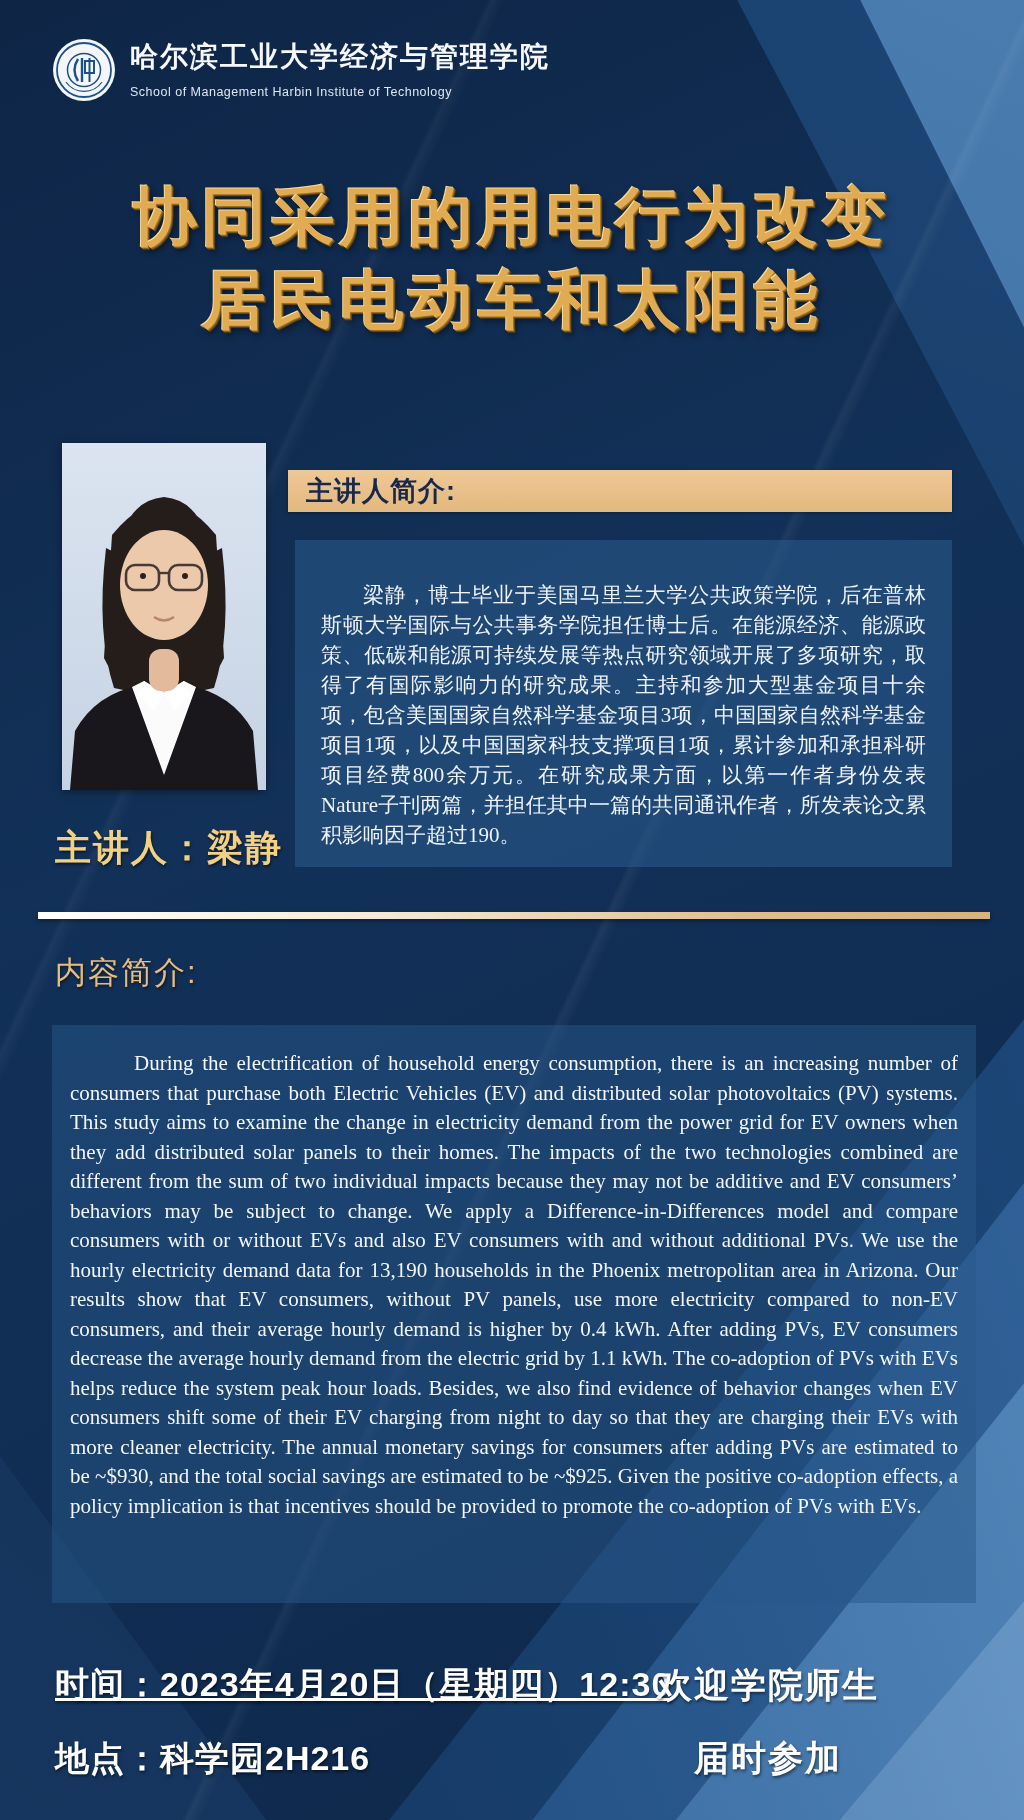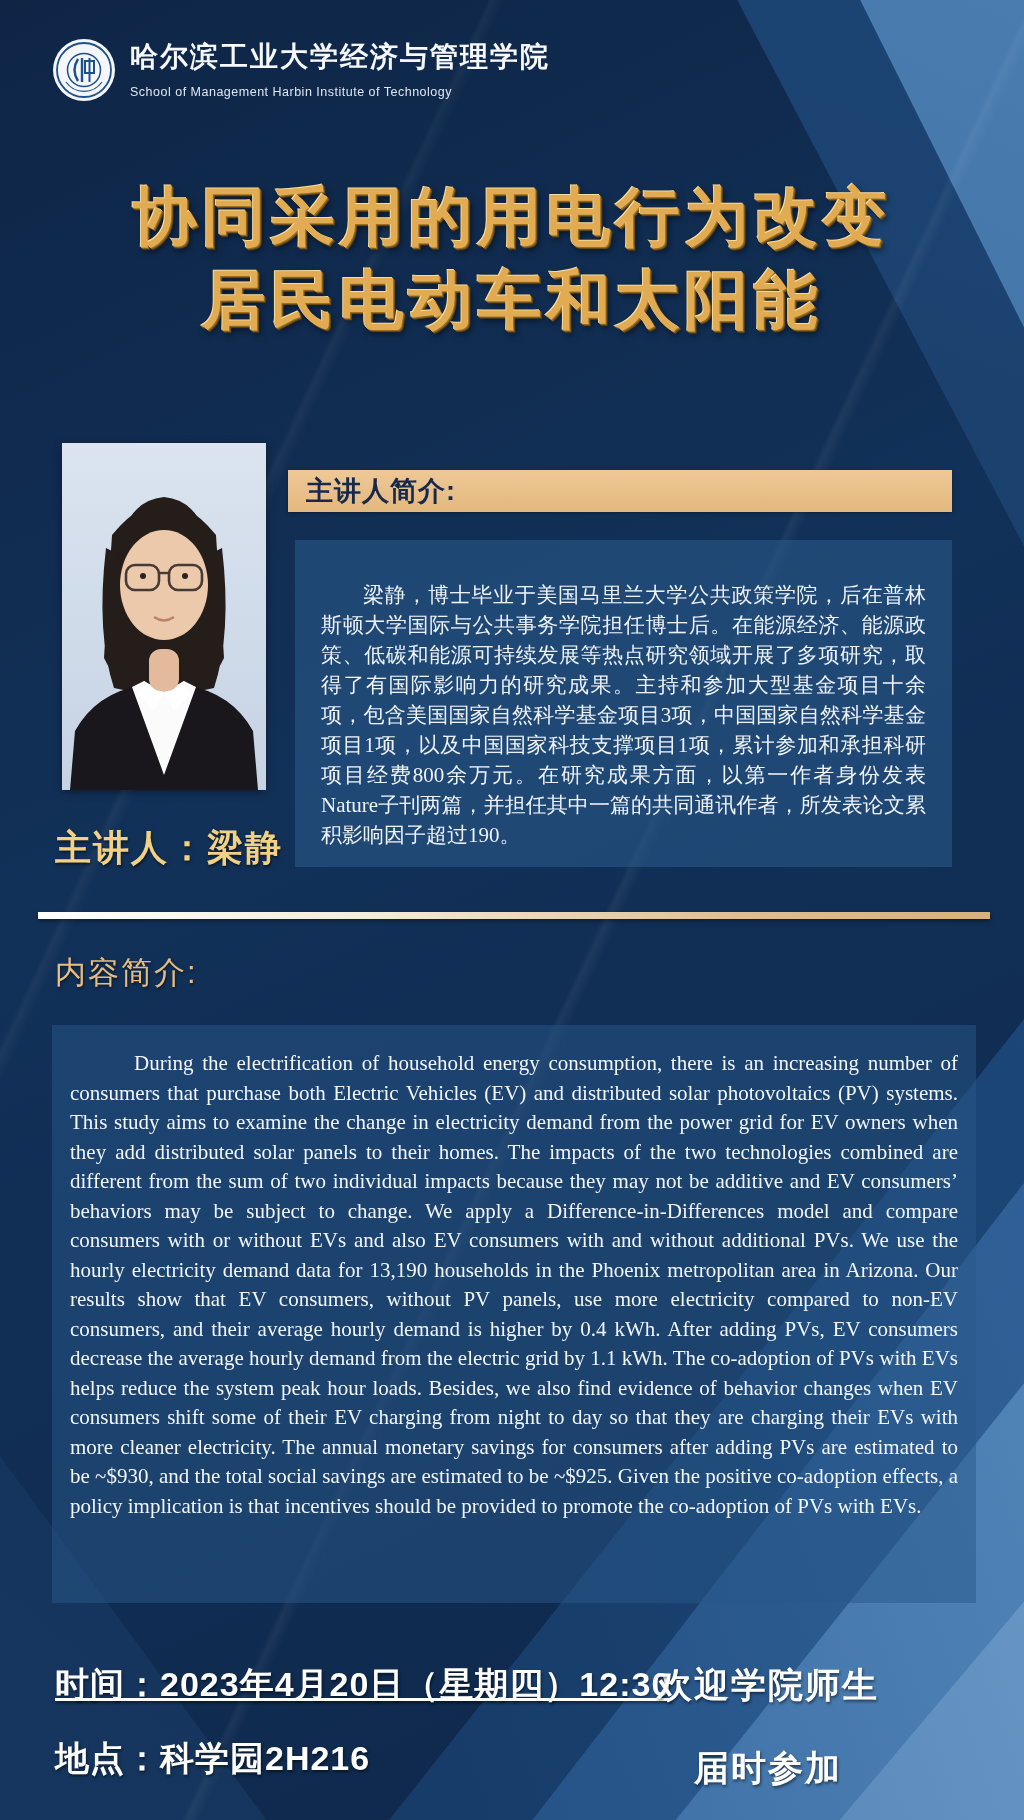--- a/index.html
+++ b/index.html
@@ -76,21 +76,21 @@
     font-family:"Liberation Serif","DejaVu Serif",serif;
   }
 
   .footer-time{position:absolute;left:55px;top:1662px;font-size:34px;font-weight:bold;color:#ffffff;
     letter-spacing:1px;text-shadow:1px 2px 3px rgba(0,0,0,.5);text-decoration:underline;}
   .footer-loc{position:absolute;left:55px;top:1736px;font-size:34px;font-weight:bold;color:#ffffff;
     letter-spacing:1px;text-shadow:1px 2px 3px rgba(0,0,0,.5);}
   .welcome{position:absolute;left:642px;top:1662px;width:252px;text-align:center;}
   .welcome div{font-size:35px;font-weight:bold;color:#ffffff;letter-spacing:2px;
     text-shadow:1px 2px 3px rgba(0,0,0,.5);}
-  .welcome .l2{margin-top:36px;}
+  .welcome .l2{margin-top:26px;}
 </style>
 </head>
 <body>
 
 <div class="poster">
 
   <div class="bg">
     <div class="ribbon rb-tr1"></div>
     <div class="ribbon rb-tr2"></div>
     <div class="ribbon rb-br1"></div>

